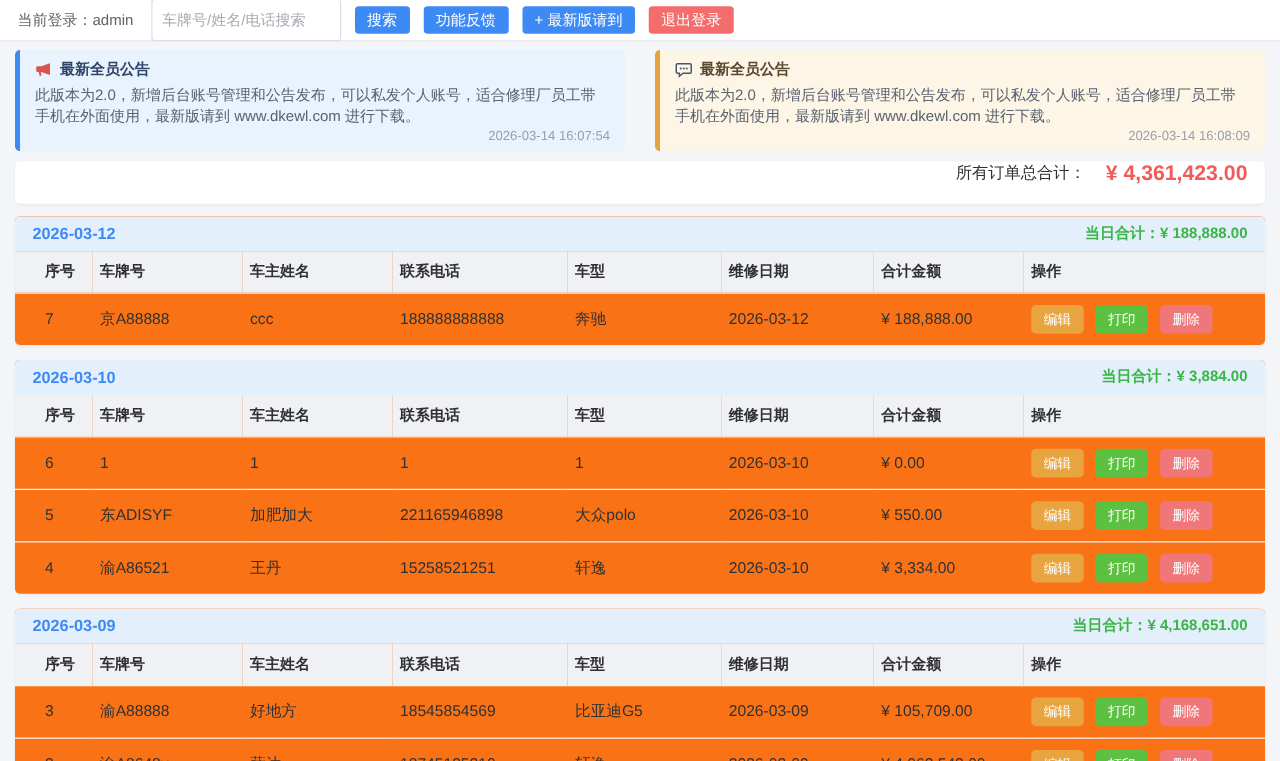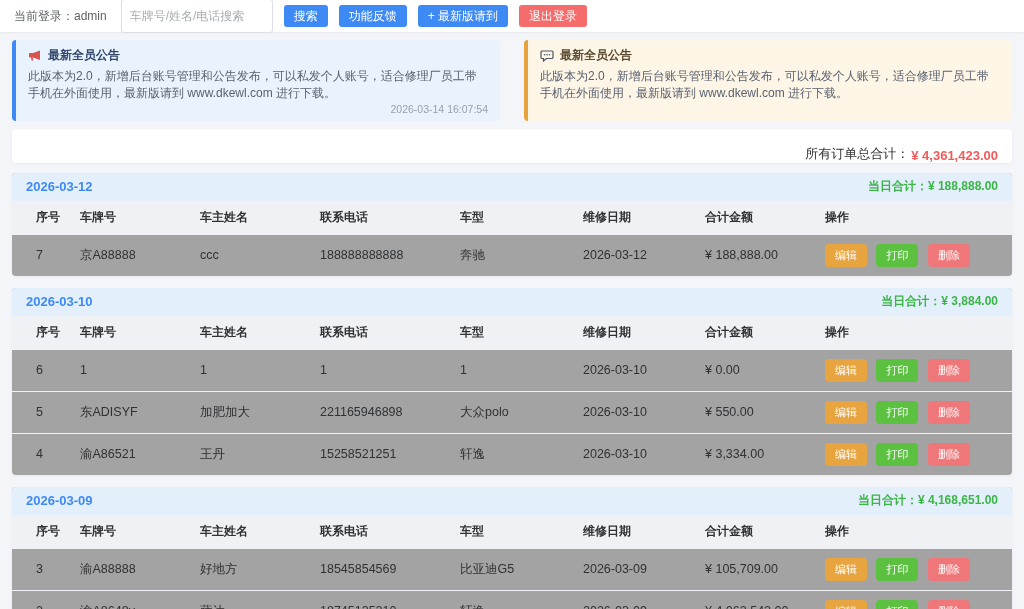--- a/index.html
+++ b/index.html
@@ -42,29 +42,29 @@
     display:flex; align-items:center; gap:6px;
   }
   .notice-orange .notice-title { color:#5a4a2f; }
   .notice-body { font-size:12px; color:#5a6270; margin-top:4px; line-height:1.4; }
   .notice-time { text-align:right; font-size:10.5px; color:#98a0ab; margin-top:1px; }
   .notice-icon { flex:0 0 auto; display:inline-flex; }
 
   
   .grand-total {
     background:#fff; margin:0 12px 10px; border-radius:4px; height:34px;
-    display:flex; align-items:flex-end; justify-content:flex-end; padding:0 14px;
-    box-shadow:0 1px 3px rgba(0,0,0,.05); gap:2px;
+    display:flex; align-items:flex-start; justify-content:flex-end; padding:0 14px;
+    box-shadow:0 1px 3px rgba(0,0,0,.05); gap:16px;
   }
   .grand-total-label { font-size:13px; color:#303133; }
-  .grand-total-value { font-size:13px; font-weight:bold; color:#f25a5a; }
+  .grand-total-value { font-size:17px; font-weight:bold; color:#f25a5a; }
 
   
   .group-card {
-    background:#a3a3a3; margin:0 12px 12px; border-radius:4px; overflow:hidden;
+    background:#f97316; margin:0 12px 12px; border-radius:4px; overflow:hidden;
     box-shadow:0 1px 3px rgba(0,0,0,.05);
   }
   .group-header {
     background:#e3effb; height:28px; display:flex; align-items:center;
     justify-content:space-between; padding:0 14px;
   }
   .group-date  { color:#3d8af5; font-weight:bold; font-size:13px; }
   .group-total { color:#3cb548; font-weight:bold; font-size:12px; }
 
   table.orders-table { width:100%; border-collapse:collapse; table-layout:fixed; }
@@ -126,20 +126,21 @@
         <svg width="14" height="14" viewBox="0 0 14 14">
             <path d="M2 2 h10 a1 1 0 0 1 1 1 v5.5 a1 1 0 0 1 -1 1 H6.5 L3.5 12 v-2.5 H2 a1 1 0 0 1 -1 -1 V3 a1 1 0 0 1 1 -1 Z" fill="none" stroke="#4a5568" stroke-width="1.2"></path>
             <circle cx="4.6" cy="5.8" r="0.8" fill="#4a5568"></circle>
             <circle cx="7" cy="5.8" r="0.8" fill="#4a5568"></circle>
             <circle cx="9.4" cy="5.8" r="0.8" fill="#4a5568"></circle>
           </svg>
       </span>
       <span>最新全员公告</span>
     </div>
     <div class="notice-body">此版本为2.0，新增后台账号管理和公告发布，可以私发个人账号，适合修理厂员工带手机在外面使用，最新版请到 www.dkewl.com 进行下载。</div>
+    <div class="notice-time">2026-03-14 16:08:09</div>
   </div>
 </section>
 
 <section class="grand-total">
   <span class="grand-total-label">所有订单总合计：</span>
   <span class="grand-total-value">¥ 4,361,423.00</span>
 </section>
 
 <main>
   <section class="group-card">

